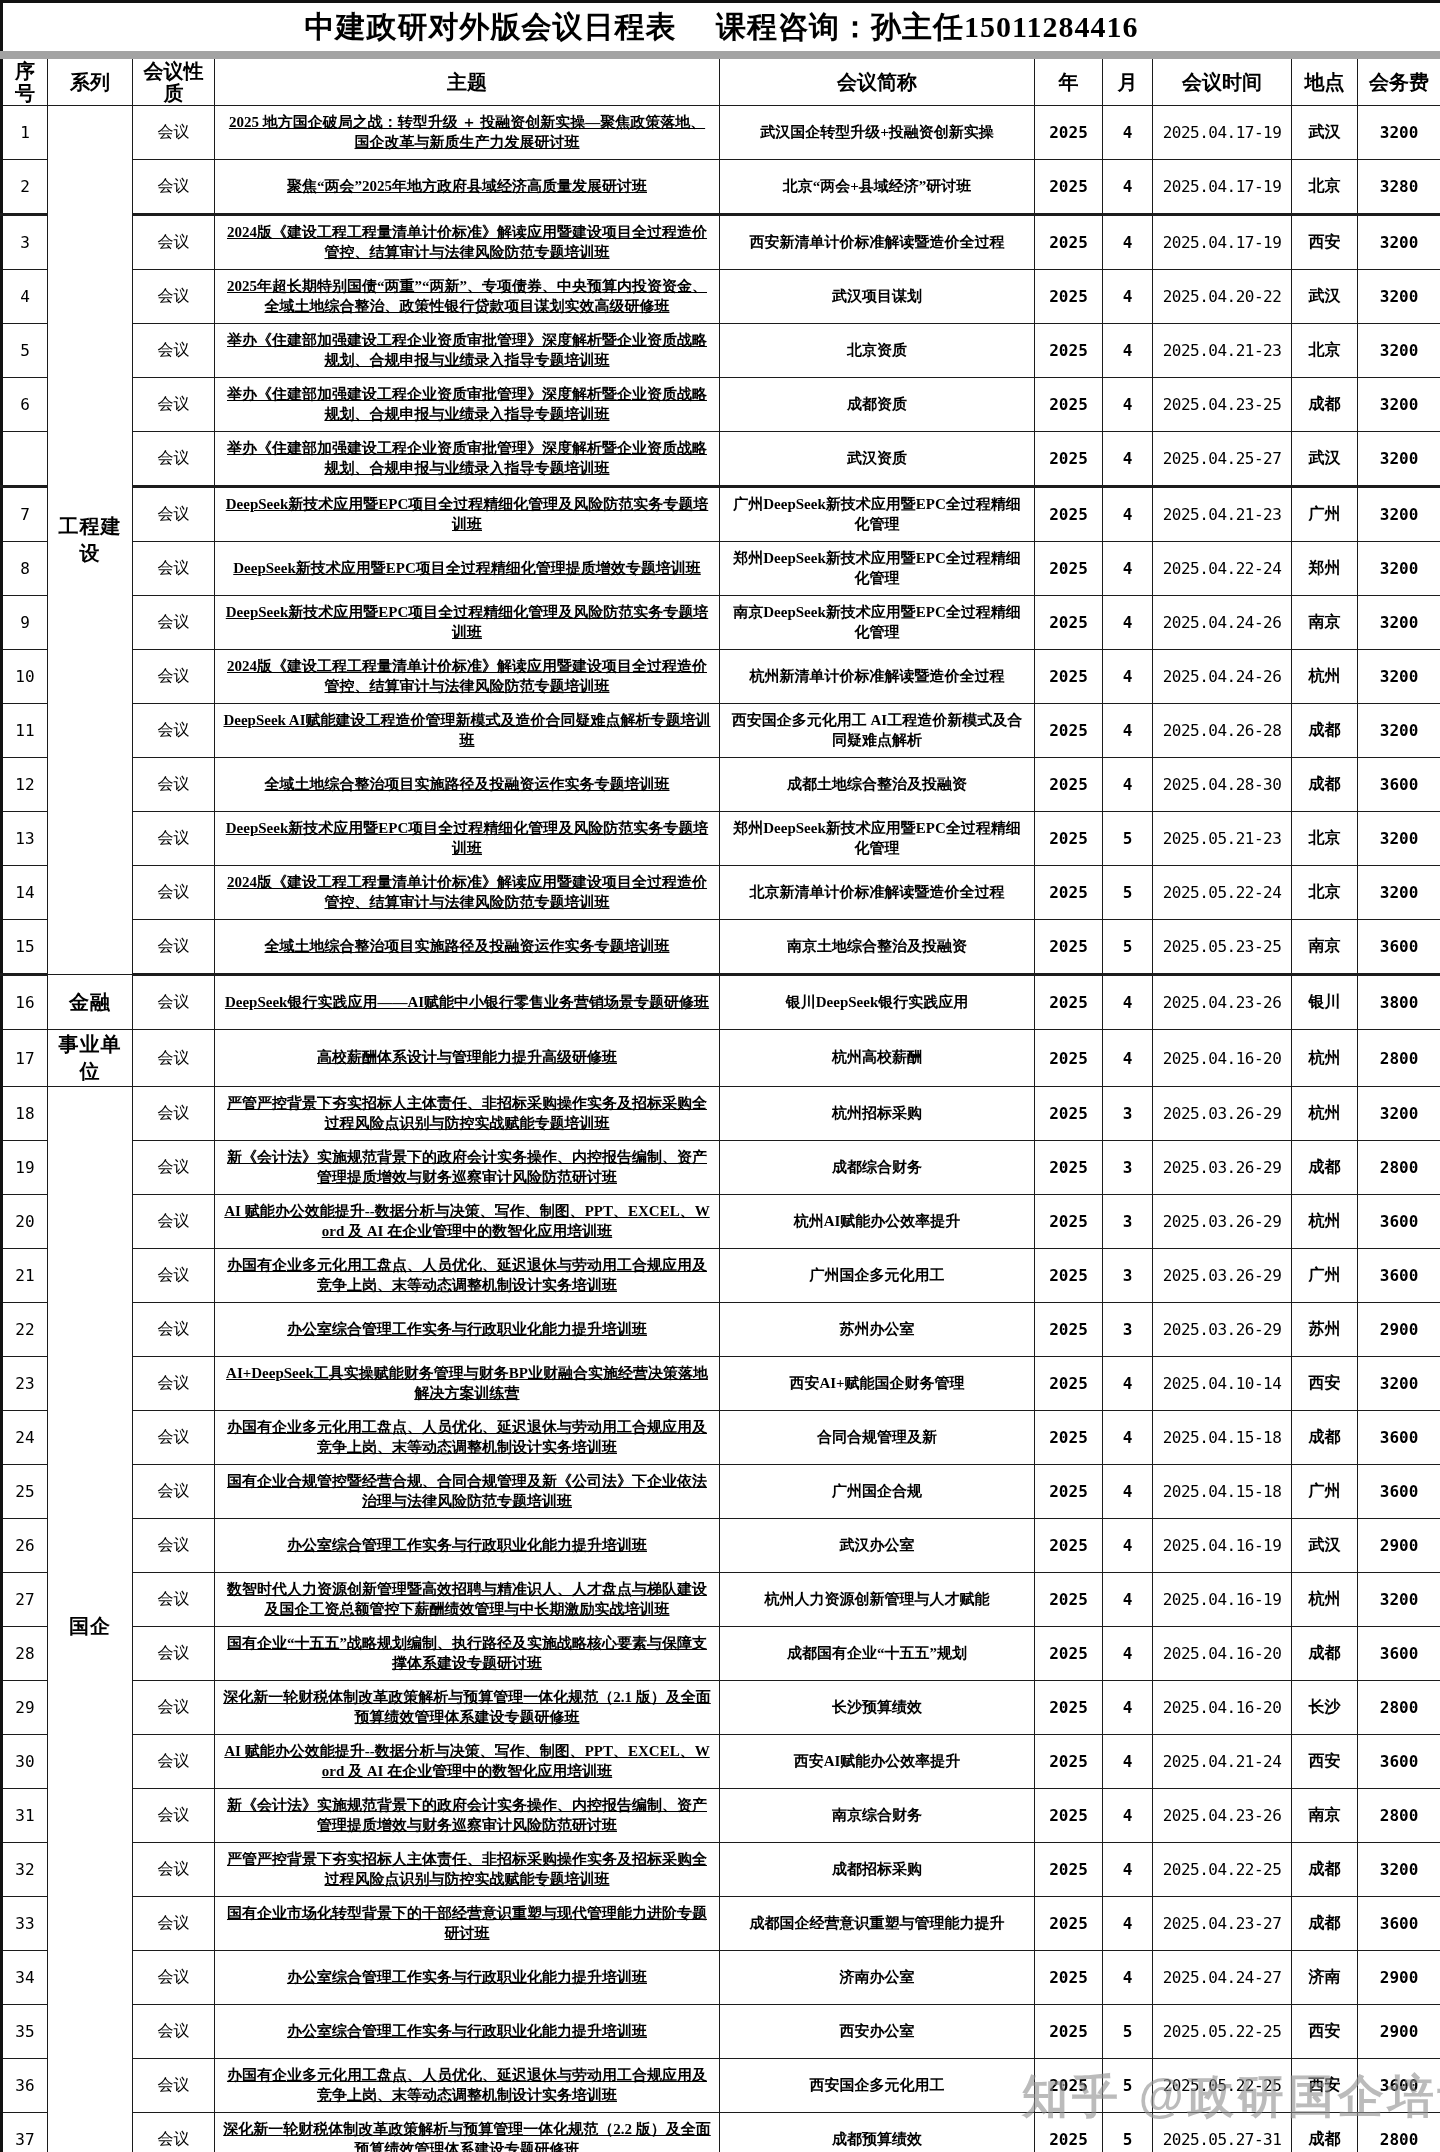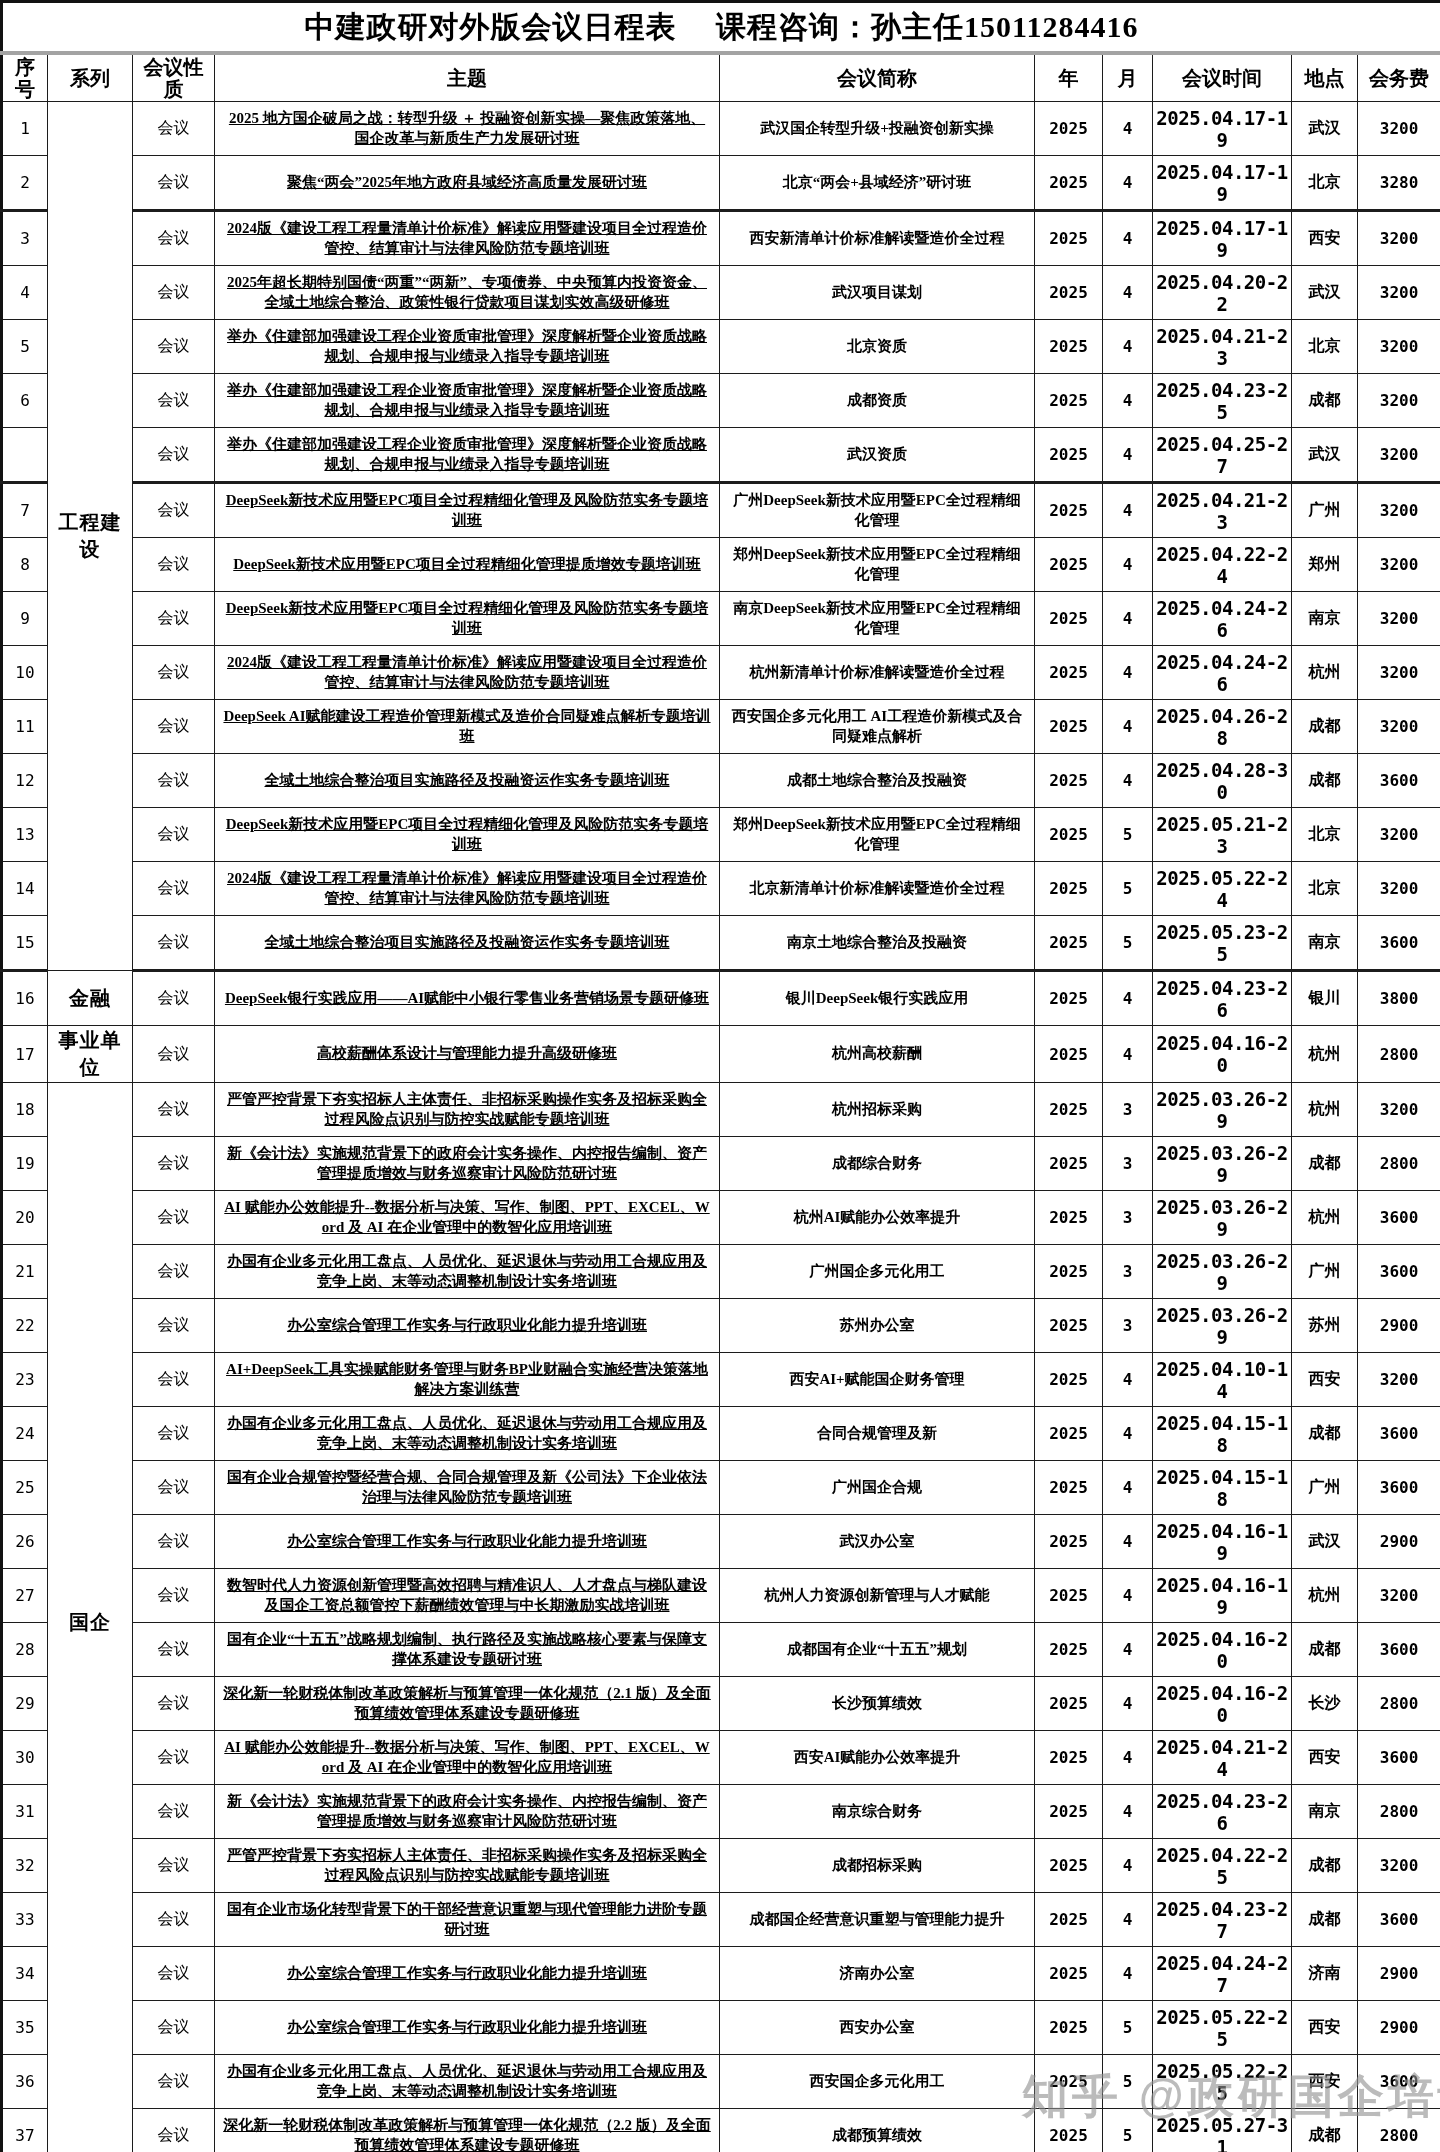--- a/index.html
+++ b/index.html
@@ -6,30 +6,30 @@
   body{
     width:1440px;height:2152px;position:relative;overflow:hidden;
     background:#fff;color:#000;
     font-family:"Liberation Serif","DejaVu Serif",serif;
   }
   table{border-collapse:collapse;table-layout:fixed;width:1440px;background:#fff;}
   td,th{border:1px solid #1c1c1c;text-align:center;vertical-align:middle;
     padding:1px 3px;overflow:hidden;word-break:break-all;}
   table{border:3px solid #111;}
   tr.thick td{border-bottom-width:3px;}
-  .t1-title{height:46px;font-size:30px;font-weight:bold;letter-spacing:1px;border-bottom:4px solid #a3a3a3;margin-top:20px;}
+  .t1-title{height:46px;font-size:30px;font-weight:bold;letter-spacing:1px;border-bottom:8px solid #a3a3a3;margin-top:20px;}
   th{font-size:20px;font-weight:bold;height:42px;line-height:1.1;}
   tbody td{height:49px;}
   .c-no{font-family:"DejaVu Sans Mono","Liberation Mono",monospace;font-size:16px;}
   .c-series{font-size:20px;font-weight:bold;letter-spacing:1px;}
   .c-nature{font-size:16px;font-weight:normal;}
   .c-theme{font-size:15px;font-weight:bold;line-height:1.3;padding:2px 8px;text-decoration:underline;}
   .c-abbr{font-size:15px;font-weight:bold;line-height:1.3;padding:2px 6px;}
   .c-num{font-family:"DejaVu Sans Mono","Liberation Mono",monospace;font-size:16px;font-weight:bold;}
-  .c-date{font-family:"DejaVu Sans Mono","Liberation Mono",monospace;font-size:19px;font-weight:bold;letter-spacing:-0.5px;}
+  .c-date{font-family:"DejaVu Sans Mono","Liberation Mono",monospace;font-size:16px;font-weight:normal;letter-spacing:-0.5px;}
   .c-place{font-size:16px;font-weight:bold;}
   #watermark{
     position:absolute;left:1022px;top:2066px;z-index:9;
     font-size:46px;font-weight:bold;color:rgba(145,145,145,0.62);
     white-space:nowrap;letter-spacing:4px;pointer-events:none;
     font-family:"Liberation Sans","DejaVu Sans",sans-serif;
   }
 </style>
 </head>
 <body>

